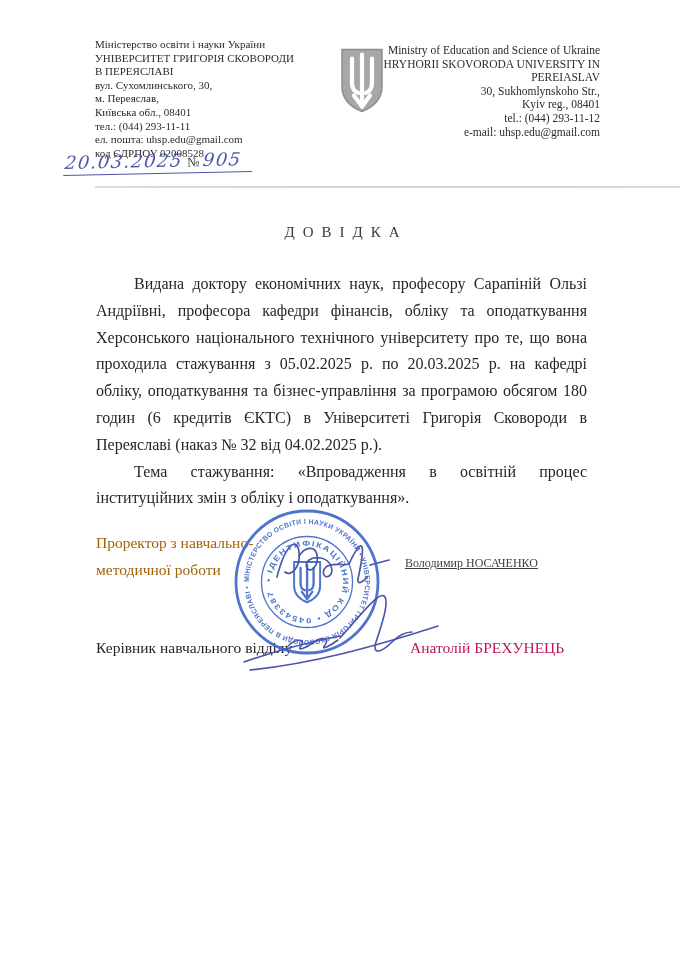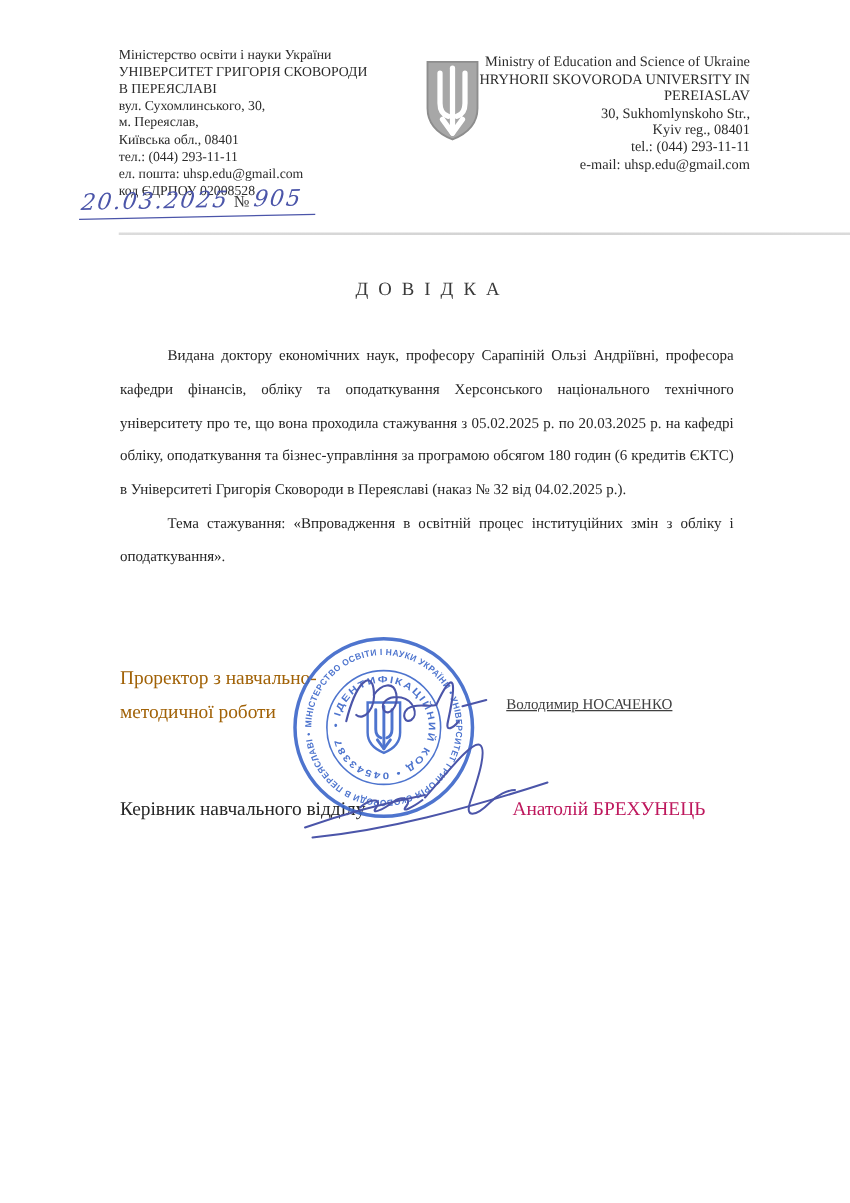--- a/index.html
+++ b/index.html
@@ -45,21 +45,21 @@
     position:absolute; left:95px; top:186px; width:585px; height:2px;
     background:linear-gradient(90deg,#dcdcdc,#d2d2d2 60%,#dadada);
   }
   
   .doc-title {
     position:absolute; left:96px; top:224px; width:500px;
     text-align:center; font-size:15px; letter-spacing:8px; color:#3a3a3a;
   }
   .body-text {
     position:absolute; left:96px; top:271px; width:491px;
-    font-size:12px; line-height:26.8px; text-align:justify; color:#262626;
+    font-size:16px; line-height:26.8px; text-align:justify; color:#262626;
   }
   .body-text p { text-indent:38px; }
   
   .sig-pos1 {
     position:absolute; left:96px; top:529px; width:220px;
     font-size:15.5px; line-height:27px; color:#a16207;
   }
   .sig-name1 {
     position:absolute; left:405px; top:556px;
     font-size:12px; color:#404040;text-decoration:underline;
@@ -104,21 +104,21 @@
       <path d="M32 49 L24 60"></path>
     </g>
   </svg>
 
   <div class="hdr-right">
     <div>Ministry of Education and Science of Ukraine</div>
     <div class="hdr-bold">HRYHORII SKOVORODA UNIVERSITY IN</div>
     <div class="hdr-bold">PEREIASLAV</div>
     <div>30, Sukhomlynskoho Str.,</div>
     <div>Kyiv reg., 08401</div>
-    <div>tel.: (044) 293-11-11</div>
+    <div>tel.: (044) 293-11-12</div>
     <div><span>e-mail: </span><span class="email-link">uhsp.edu@gmail.com</span></div>
   </div>
 
   <div class="ref-line">
     <span class="hand">20.03.2025</span>
     <span class="ref-no">№</span>
     <span class="hand">905</span>
   </div>
   <div class="scan-line"></div>
 

